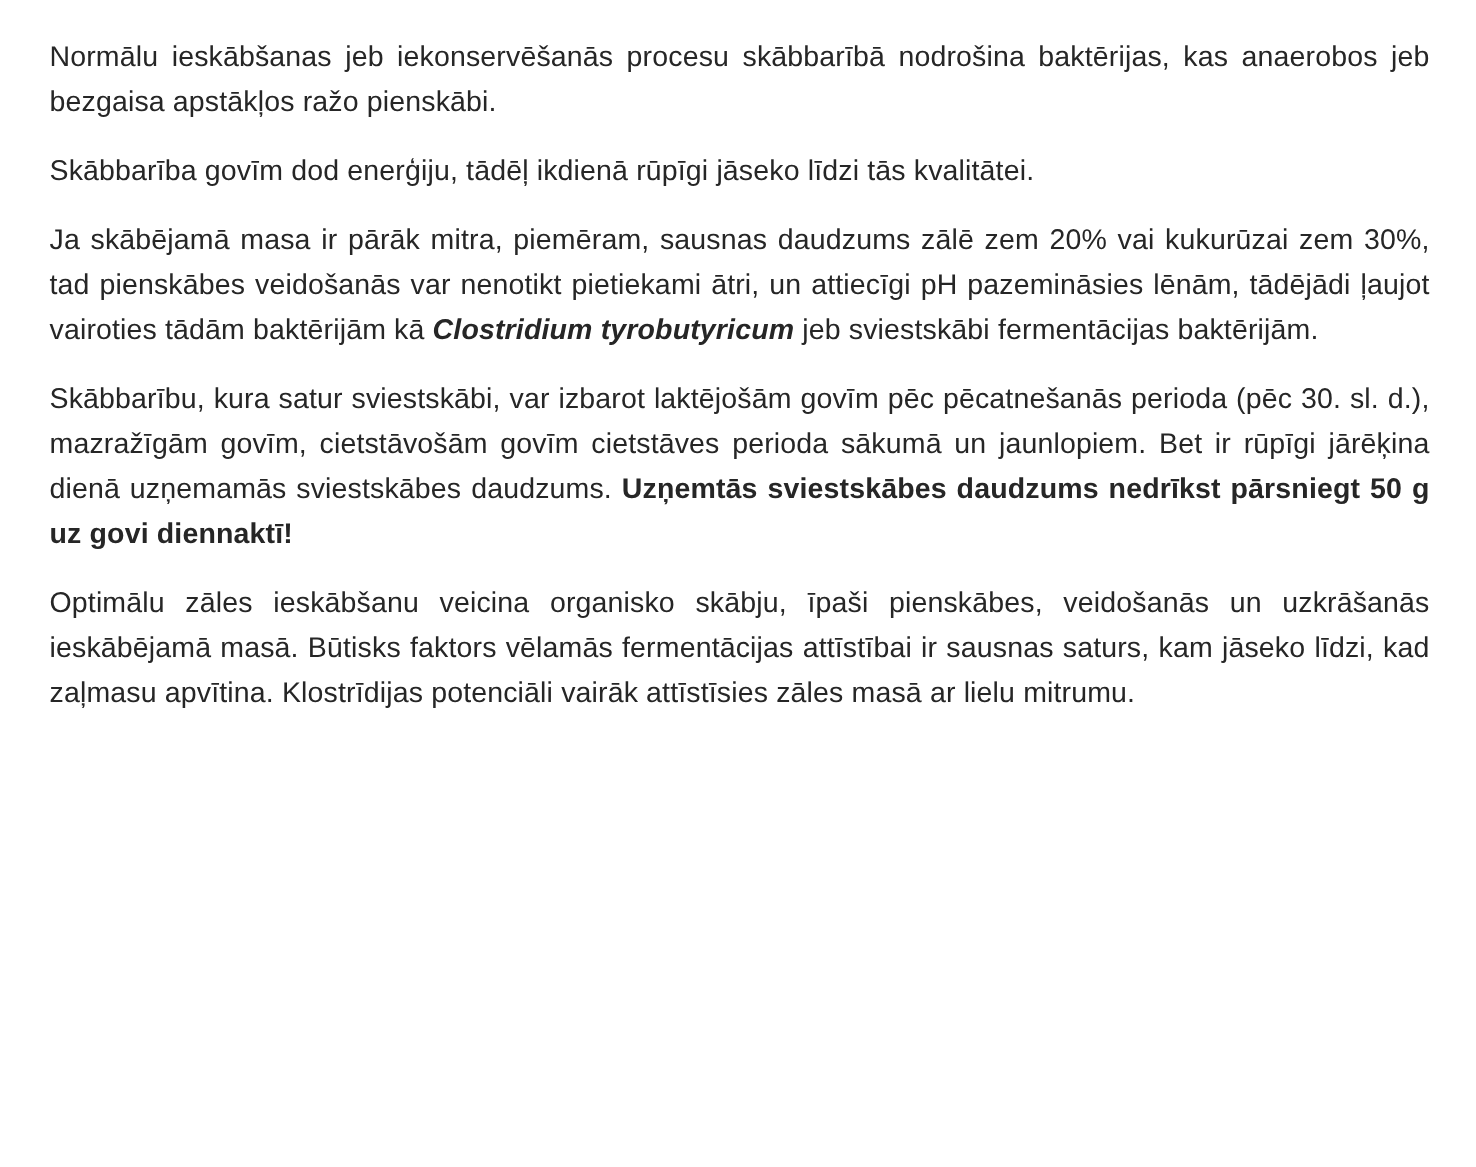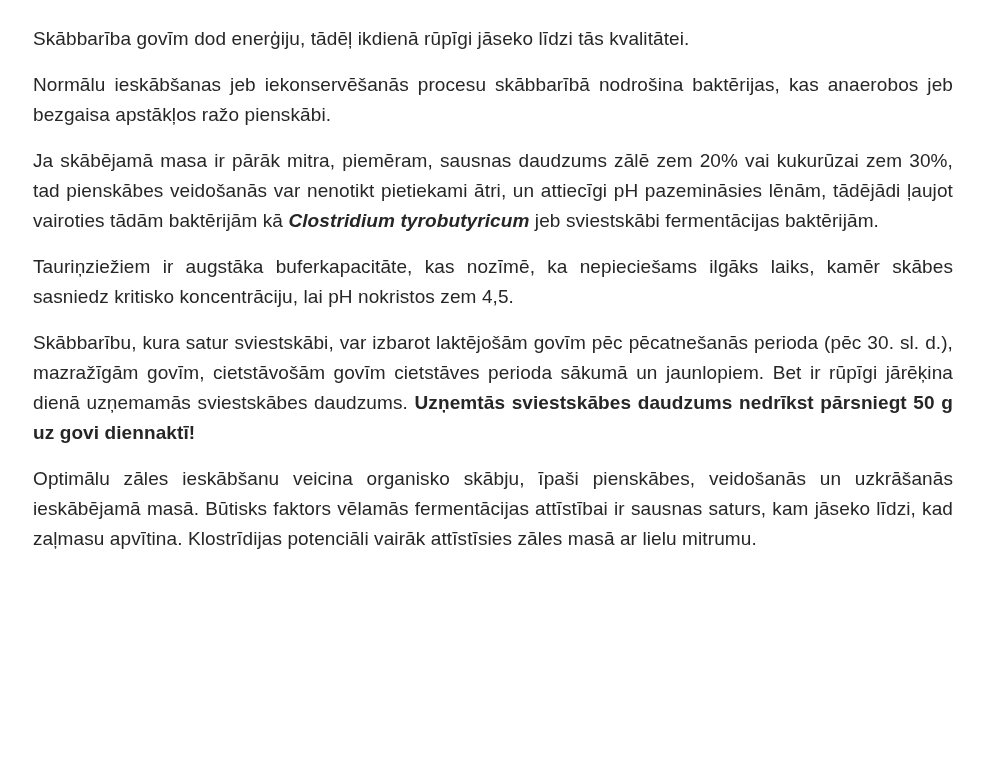--- a/index.html
+++ b/index.html
@@ -28,27 +28,26 @@
     color: #262626;
   }
   .run-italic { font-style: italic; font-weight: bold; }
   .run-bold   { font-weight: bold; }
 </style>
 </head>
 <body>
 
 <article class="doc">
 
+  <p><span>Normālu ieskābšanas jeb iekonservēšanās procesu skābbarībā nodrošina baktērijas, kas anaerobos jeb bezgaisa apstākļos ražo pienskābi.</span></p>
+
   <p><span>Skābbarība govīm dod enerģiju, tādēļ ikdienā rūpīgi jāseko līdzi tās kvalitātei.</span></p>
-
-  <p><span>Normālu ieskābšanas jeb iekonservēšanās procesu skābbarībā nodrošina baktērijas, kas anaerobos jeb bezgaisa apstākļos ražo pienskābi.</span></p>
 
   <p><span>Ja skābējamā masa ir pārāk mitra, piemēram, sausnas daudzums zālē zem 20% vai kukurūzai zem 30%, tad pienskābes veidošanās var nenotikt pietiekami ātri, un attiecīgi pH pazemināsies lēnām, tādējādi ļaujot vairoties tādām baktērijām kā </span><span class="run-italic">Clostridium tyrobutyricum</span><span> jeb sviestskābi fermentācijas baktērijām.</span></p>
 
-  <p><span>Tauriņziežiem ir augstāka buferkapacitāte, kas nozīmē, ka nepieciešams ilgāks laiks, kamēr skābes sasniedz kritisko koncentrāciju, lai pH nokristos zem 4,5.</span></p>
 
 
   <p><span>Skābbarību, kura satur sviestskābi, var izbarot laktējošām govīm pēc pēcatnešanās perioda (pēc 30. sl. d.), mazražīgām govīm, cietstāvošām govīm cietstāves perioda sākumā un jaunlopiem. Bet ir rūpīgi jārēķina dienā uzņemamās sviestskābes daudzums. </span><span class="run-bold">Uzņemtās sviestskābes daudzums nedrīkst pārsniegt 50 g uz govi diennaktī!</span></p>
 
   <p><span>Optimālu zāles ieskābšanu veicina organisko skābju, īpaši pienskābes, veidošanās un uzkrāšanās ieskābējamā masā. Būtisks faktors vēlamās fermentācijas attīstībai ir sausnas saturs, kam jāseko līdzi, kad zaļmasu apvītina. Klostrīdijas potenciāli vairāk attīstīsies zāles masā ar lielu mitrumu.</span></p>
 
 
 </article>
 
 </body></html>

